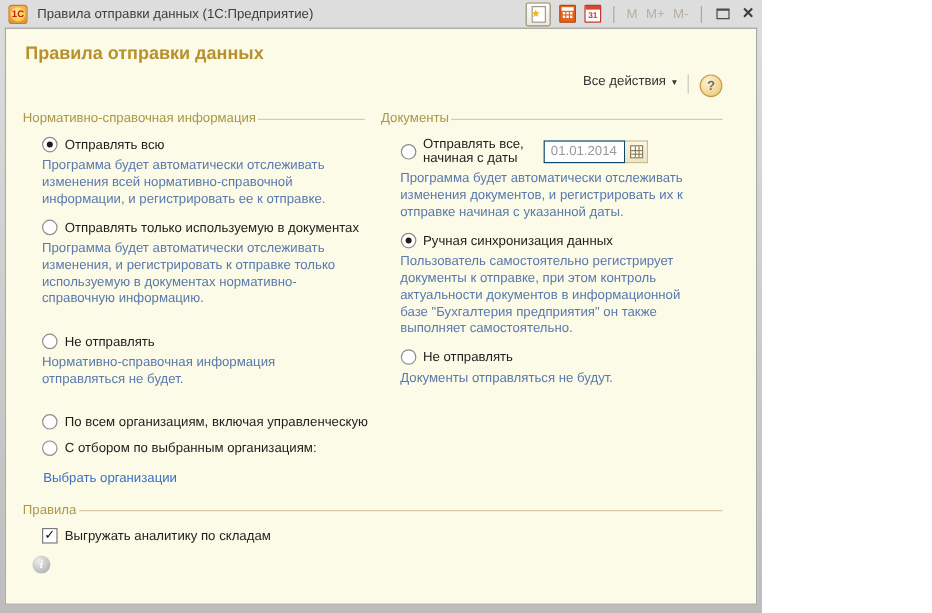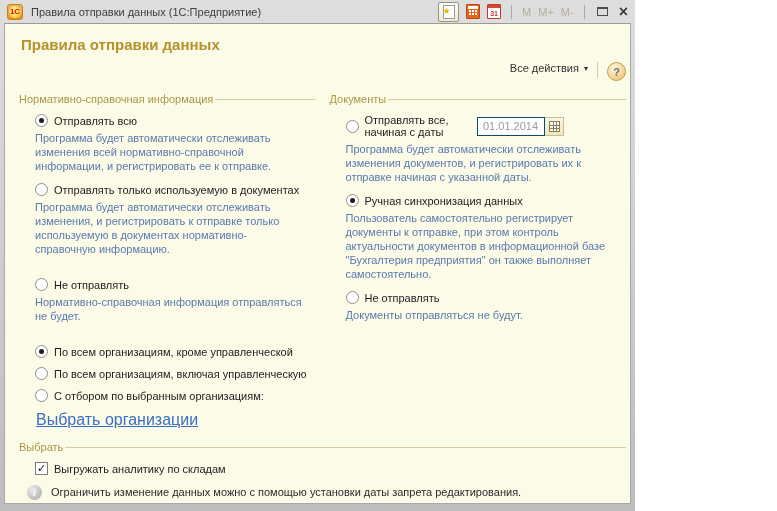--- a/index.html
+++ b/index.html
@@ -24,40 +24,40 @@
   .calc-keys i{background:#ffffff;display:block;}
   .cal-icon{width:14px;height:15px;background:#fff;border:1px solid #c0392b;border-radius:1px;position:relative;box-sizing:border-box;}
   .cal-top{position:absolute;top:0;left:0;right:0;height:3px;background:#d3482e;}
   .cal-day{position:absolute;bottom:0;left:0;width:100%;text-align:center;font:bold 7px "Liberation Sans",sans-serif;color:#c0392b;line-height:9px;}
   .mem{color:#b5aea0;font-size:11px;}
   .vline{width:1px;height:14px;background:#a8a8a8;margin:0 3px;}
   .max-btn{width:11px;height:9px;border:1px solid #4c4c4c;border-top-width:2px;box-sizing:border-box;margin:0 4px 0 2px;}
   .close-btn{font-size:16px;font-weight:bold;color:#3e3e3e;line-height:14px;}
 
   
-  .content{flex:1;background:#fbfbe8;border:1px solid #a9a9a9;border-top:1px solid #9a9a9a;padding:4px 4px 0 14px;box-sizing:border-box;overflow:hidden;}
+  .content{flex:1;background:#fbfbe8;border:1px solid #a9a9a9;border-top:1px solid #9a9a9a;padding:4px 28px 0 14px;box-sizing:border-box;overflow:hidden;}
   h1{margin:8px 0 0 2px;font-size:15px;font-weight:bold;color:#b6912c;}
   .toolbar{display:flex;align-items:center;margin-top:9px;}
   .btn-save{font-family:"Liberation Sans",sans-serif;font-weight:bold;font-size:11px;color:#33301f;padding:4px 11px 5px;border:1px solid #bf9d56;border-radius:3px;background:linear-gradient(#fdf8e2,#f1dca4);box-shadow:0 1px 1px rgba(120,100,40,.25);cursor:pointer;}
   .toolbar-right{margin-left:auto;display:flex;align-items:flex-start;gap:9px;}
   .all-actions{font-size:11px;color:#333;display:flex;align-items:center;gap:5px;cursor:pointer;}
   .caret{font-size:8px;color:#333;}
   .vsep{width:1px;height:16px;background:#cbcbb6;}
   .help-btn{width:17px;height:17px;border-radius:50%;border:1px solid #c39a4e;background:radial-gradient(circle at 35% 30%,#fdf3d7,#edc367);color:#6e6e6e;font-weight:bold;font-size:11px;display:flex;align-items:center;justify-content:center;cursor:pointer;}
 
   .cols{display:flex;gap:14px;margin-top:10px;}
   .col{flex:1;min-width:0;}
   .sect-head{display:flex;align-items:center;gap:2px;font-size:11px;color:#ac9747;margin-top:2px;white-space:nowrap;}
   .sect-head .line{flex:1;height:1px;background:#d8cda1;margin-top:1px;min-width:10px;}
   .opt-row{display:flex;align-items:center;gap:6px;margin:9px 0 0 16px;font-size:11px;color:#1d1d1d;cursor:pointer;}
   .radio{width:13px;height:13px;border-radius:50%;border:1px solid #8d8d8d;background:#fff;box-sizing:border-box;position:relative;flex:0 0 auto;}
   .radio.checked::after{content:"";position:absolute;left:3px;top:3px;width:5px;height:5px;border-radius:50%;background:#1d1d1d;}
   .desc{margin:4px 10px 10px 16px;font-size:11px;line-height:14px;color:#5a79ad;}
   .desc.tall{margin-bottom:22px;}
-  .link{display:inline-block;font-size:16px;color:#3a6fc6;text-decoration:underline;cursor:pointer;}
+  .link{display:inline-block;font-size:11px;color:#3a6fc6;cursor:pointer;}
 
   .date-group{margin-left:auto;margin-right:62px;display:flex;height:19px;}
   .date-input{width:68px;box-sizing:border-box;border:1px solid #0c4a6e;background:#fff;color:#9a9a9a;font-size:11px;padding:2px 5px;display:flex;align-items:center;}
   .date-btn{width:19px;box-sizing:border-box;border:1px solid #cabd8f;border-left:none;background:linear-gradient(#fbf6e4,#eee5c2);display:flex;align-items:center;justify-content:center;}
   .grid-glyph{width:9px;height:9px;border:1px solid #8c7f55;background:
     linear-gradient(#8c7f55,#8c7f55) 3px 0/1px 9px no-repeat,
     linear-gradient(#8c7f55,#8c7f55) 6px 0/1px 9px no-repeat,
     linear-gradient(#8c7f55,#8c7f55) 0 3px/9px 1px no-repeat,
     linear-gradient(#8c7f55,#8c7f55) 0 6px/9px 1px no-repeat,#fff;}
 
@@ -176,45 +176,40 @@
         <div class="opt-row">
           <span class="radio"></span>
           <span>Не отправлять</span>
         </div>
         <p class="desc">Документы отправляться не будут.</p>
       </div>
     </div>
 
     <div class="full-sect">
       <div class="opt-row">
-        <span class="radio checked"></span>
-        <span>По всем организациям, кроме управленческой</span>
-      </div>
-      <div class="opt-row">
         <span class="radio"></span>
         <span>По всем организациям, включая управленческую</span>
       </div>
       <div class="opt-row">
         <span class="radio"></span>
         <span>С отбором по выбранным организациям:</span>
       </div>
       <div class="link-row-org">
         <span class="link">Выбрать организации</span>
       </div>
     </div>
 
     <div class="full-sect">
       <div class="sect-head">
-        <span>Выбрать</span>
+        <span>Правила</span>
         <span class="line"></span>
       </div>
       <div class="opt-row">
         <span class="checkbox">✓</span>
         <span>Выгружать аналитику по складам</span>
       </div>
       <div class="info-row">
         <span class="info-icon">i</span>
-        <span>Ограничить изменение данных можно с помощью установки даты запрета редактирования.</span>
       </div>
 
     </div>
   </div>
 </div>
 
 </body></html>

